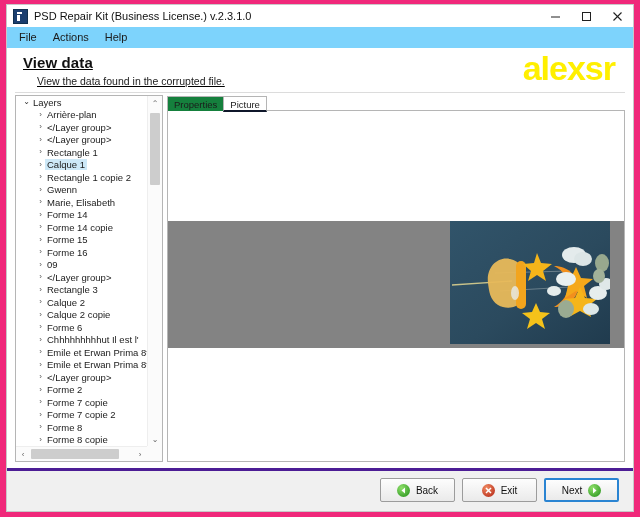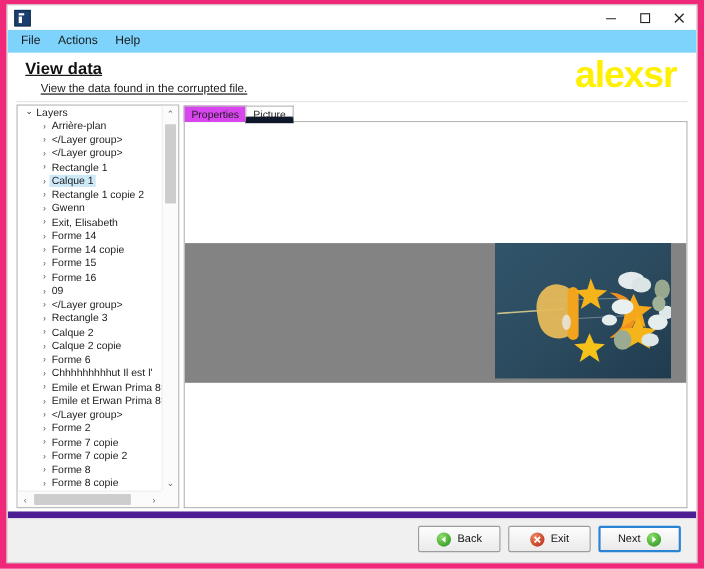--- a/index.html
+++ b/index.html
@@ -129,41 +129,41 @@
   .right-panel{
     position:absolute;left:160px;top:2px;right:8px;height:367px;
   }
   .tabstrip{
     position:relative;height:16px;display:flex;align-items:flex-end;
     border-bottom:1px solid #b5b5b5;
   }
   .tab{
     font-size:9.5px;color:#1b1b1b;padding:2px 6px 1px 6px;height:15px;
     box-sizing:border-box;border:1px solid #b5b5b5;border-bottom:none;
-    background:#d946ef;margin-right:-1px;line-height:12px;
+    background:#15803d;margin-right:-1px;line-height:12px;
   }
   .tab.active{background:#ffffff;position:relative;z-index:2;
-    border-bottom:6px solid #0f172a;margin-bottom:-1px;height:16px;}
+    border-bottom:2px solid #0f172a;margin-bottom:-1px;height:16px;}
   .tab-filler{flex:1;border-bottom:1px solid #b5b5b5;}
   .tab-content{
     position:absolute;left:0;right:0;top:16px;bottom:0;
     border:1px solid #b5b5b5;border-top:none;background:#ffffff;
     box-sizing:border-box;overflow:hidden;
   }
   .preview-grey{
     position:absolute;left:0;top:110px;right:0;height:127px;background:#838383;
   }
   .preview-img{
     position:absolute;right:14px;top:0;width:160px;height:123px;
     background:#2c4a5e;overflow:hidden;
   }
   
   .footer{
     position:absolute;left:0;right:0;bottom:0;height:40px;background:#f0f0f0;
-    border-top:6px solid #4c1d95;
+    border-top:3px solid #4c1d95;
     margin-top:47px;
   }
   .btn-row{
     position:absolute;right:14px;top:7px;display:flex;gap:7px;
   }
   .wbtn{
     width:75px;height:24px;background:linear-gradient(#fdfdfd,#eaeaea);
     border:1px solid #9c9c9c;border-radius:2px;
     display:flex;align-items:center;justify-content:center;gap:6px;
     font-size:10px;color:#111;box-sizing:border-box;
@@ -176,20 +176,21 @@
   .cicon.red{background:radial-gradient(circle at 35% 30%,#f08a62,#b02010);}
   .cicon svg{position:absolute;left:0;top:0;}
 </style>
 </head>
 <body>
 
 <div class="window">
 
   <div class="titlebar">
     <div class="app-icon"></div>
+    <div class="title-text">PSD Repair Kit (Business License.) v.2.3.1.0</div>
     <div class="win-buttons">
       <div class="win-btn">
         <svg width="11" height="11" viewBox="0 0 11 11">
             <line x1="1" y1="6" x2="10" y2="6" stroke="#202020" stroke-width="1"></line>
           </svg>
       </div>
       <div class="win-btn">
         <svg width="11" height="11" viewBox="0 0 11 11">
             <rect x="1.5" y="1.5" width="8" height="8" fill="none" stroke="#202020" stroke-width="1"></rect>
           </svg>
@@ -247,21 +248,21 @@
           <div class="tree-row child">
             <span class="chev">›</span>
             <span class="lbl">Rectangle 1 copie 2</span>
           </div>
           <div class="tree-row child">
             <span class="chev">›</span>
             <span class="lbl">Gwenn</span>
           </div>
           <div class="tree-row child">
             <span class="chev">›</span>
-            <span class="lbl">Exit, Elisabeth</span>
+            <span class="lbl">Marie, Elisabeth</span>
           </div>
           <div class="tree-row child">
             <span class="chev">›</span>
             <span class="lbl">Forme 14</span>
           </div>
           <div class="tree-row child">
             <span class="chev">›</span>
             <span class="lbl">Forme 14 copie</span>
           </div>
           <div class="tree-row child">

